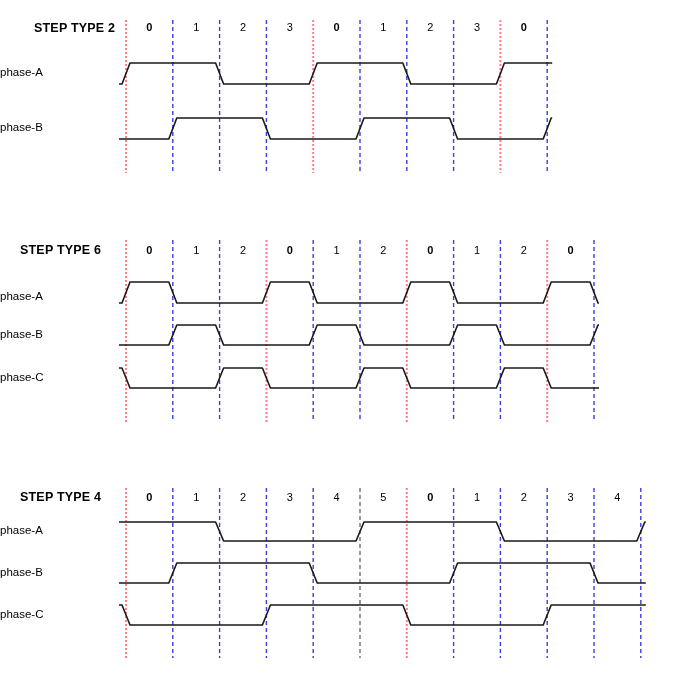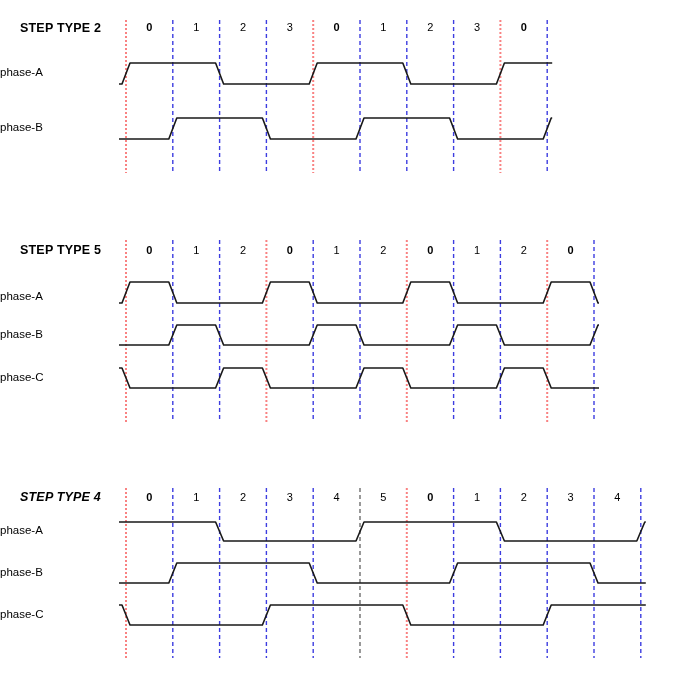--- a/index.html
+++ b/index.html
@@ -31,23 +31,23 @@
   }
   .phase-label {
     position: absolute;
     left: 0;
     width: 104px;
     text-align: left;
     font-size: 11.5px;
     color: #000000;
     white-space: nowrap;
   }
-  .t1 { top: 21px; }
+  .t1 { top: 21px; margin-left: 14px; }
   .t2 { top: 243px; }
-  .t3 { top: 490px; font-style: italic; }
+  .t3 { top: 490px; }
   .l-s1-a { top: 66px; }
   .l-s1-b { top: 121px; }
   .l-s2-a { top: 290px; }
   .l-s2-b { top: 328px; }
   .l-s2-c { top: 371px; }
   .l-s3-a { top: 524px; }
   .l-s3-b { top: 566px; }
   .l-s3-c { top: 608px; }
   .stepnum {
     font-family: "Liberation Sans", sans-serif;
@@ -137,21 +137,21 @@
       <text x="477" y="501" text-anchor="middle" class="stepnum">1</text>
       <text x="523.8" y="501" text-anchor="middle" class="stepnum">2</text>
       <text x="570.5999999999999" y="501" text-anchor="middle" class="stepnum">3</text>
       <text x="617.4" y="501" text-anchor="middle" class="stepnum">4</text>
       <polyline points="119.0,522 215.6,522 223.6,541 356.0,541 364.0,522 496.4,522 504.4,541 636.8,541 644.8,522 645.8,522" stroke="#191919" class="wave"></polyline>
       <polyline points="119.0,583 168.8,583 176.8,563 309.2,563 317.2,583 449.6,583 457.6,563 590.0,563 598.0,583 645.8,583" stroke="#191919" class="wave"></polyline>
       <polyline points="119.0,605 122.0,605 130.0,625 262.4,625 270.4,605 402.8,605 410.8,625 543.2,625 551.2,605 645.8,605" stroke="#191919" class="wave"></polyline>
     </svg>
 
   <div class="section-title t1">STEP TYPE 2</div>
-  <div class="section-title t2">STEP TYPE 5</div>
+  <div class="section-title t2">STEP TYPE 6</div>
   <div class="section-title t3">STEP TYPE 4</div>
 
   <div class="phase-label l-s1-a">phase-A</div>
   <div class="phase-label l-s1-b">phase-B</div>
 
   <div class="phase-label l-s2-a">phase-A</div>
   <div class="phase-label l-s2-b">phase-B</div>
   <div class="phase-label l-s2-c">phase-C</div>
 
   <div class="phase-label l-s3-a">phase-A</div>

